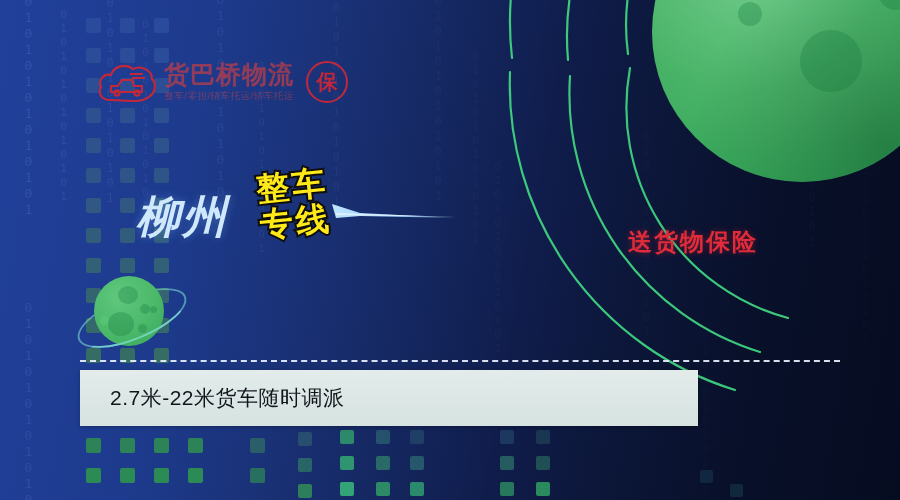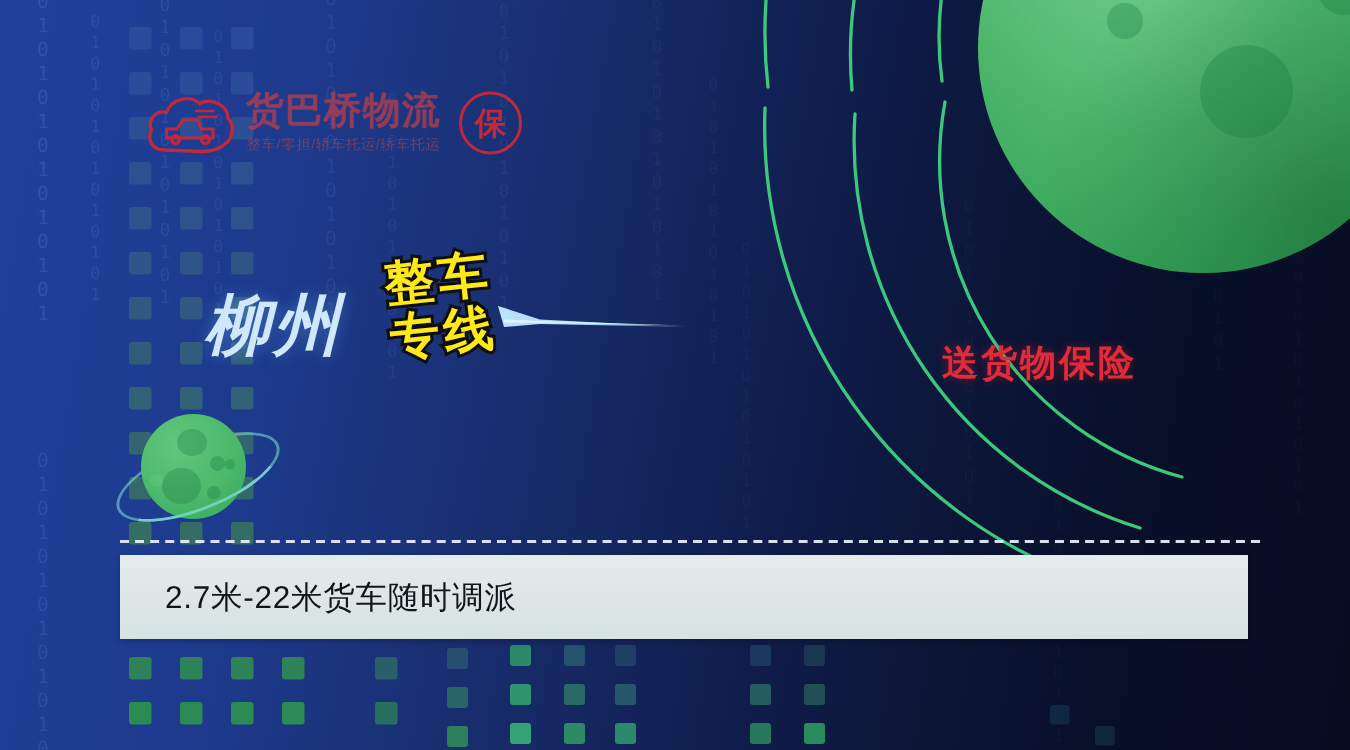--- a/index.html
+++ b/index.html
@@ -360,17 +360,17 @@
   <div class="badge-yellow" style="left:258px; top:168px;">
     <div class="ln">整车</div>
     <div class="ln">专线</div>
   </div>
 
 
   <div class="insurance-text" style="left:628px; top:226px;">送货物保险</div>
 
   <div class="dash-line" style="left:80px; top:360px; width:760px;"></div>
 
-  <div class="bottom-bar" style="left:80px; top:370px; width:752px; height:56px;">
+  <div class="bottom-bar" style="left:80px; top:370px; width:618px; height:56px;">
     <div class="bar-text" style="margin-left:30px;">2.7米-22米货车随时调派</div>
   </div>
 
 </div>
 
 </body></html>

